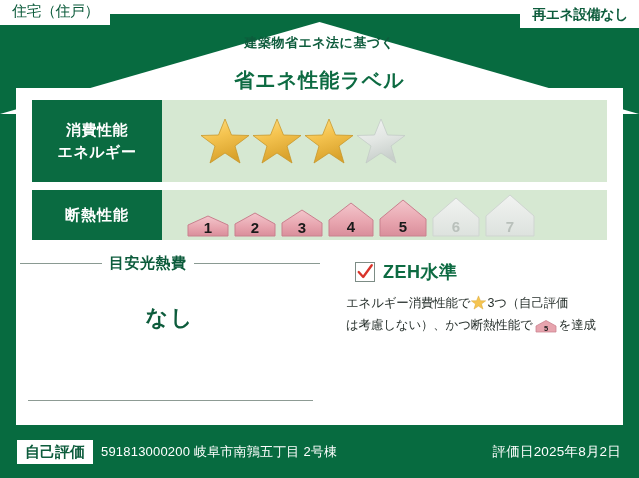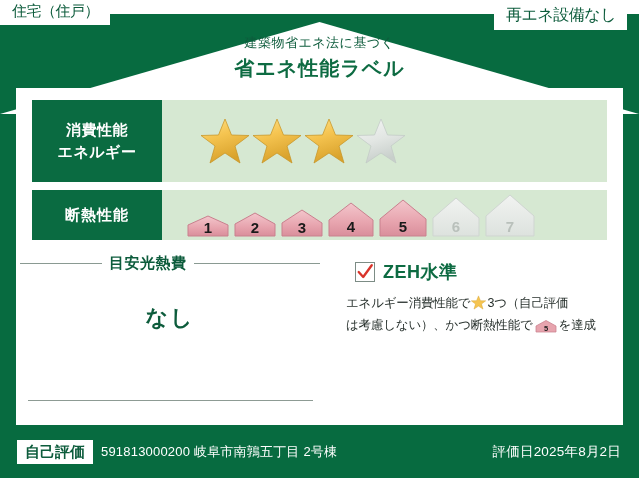--- a/index.html
+++ b/index.html
@@ -47,45 +47,45 @@
     background: #ffffff;
     color: #0d5c3c;
     font-size: 15px;
     font-weight: normal;
     letter-spacing: -0.5px;
     line-height: 1.15;
     z-index: 6;
   }
   .badge-renewable {
     position: absolute;
-    right: 12px; top: 0;
+    right: 0; top: 0;
     padding: 6px 11px 6px 12px;
     background: #ffffff;
     color: #0d5c3c;
-    font-size: 16px;
-    font-weight: normal;
+    font-size: 14px;
+    font-weight: bold;
     letter-spacing: -0.5px;
     line-height: 1.15;
     z-index: 6;
   }
 
   
   .title-block {
     position: absolute;
     left: 0; top: 34px;
     width: 639px;
     text-align: center;
     z-index: 5;
   }
   .title-small {
     color: #0d5c3c;
     font-size: 13px;
-    font-weight: normal;
+    font-weight: bold;
     letter-spacing: 0.5px;
-    margin-bottom: 3px;
+    margin-bottom: 15px;
   }
   .title-main {
     color: #0d6b42;
     font-size: 20px;
     font-weight: bold;
     letter-spacing: 1px;
   }
 
   
   .card {

